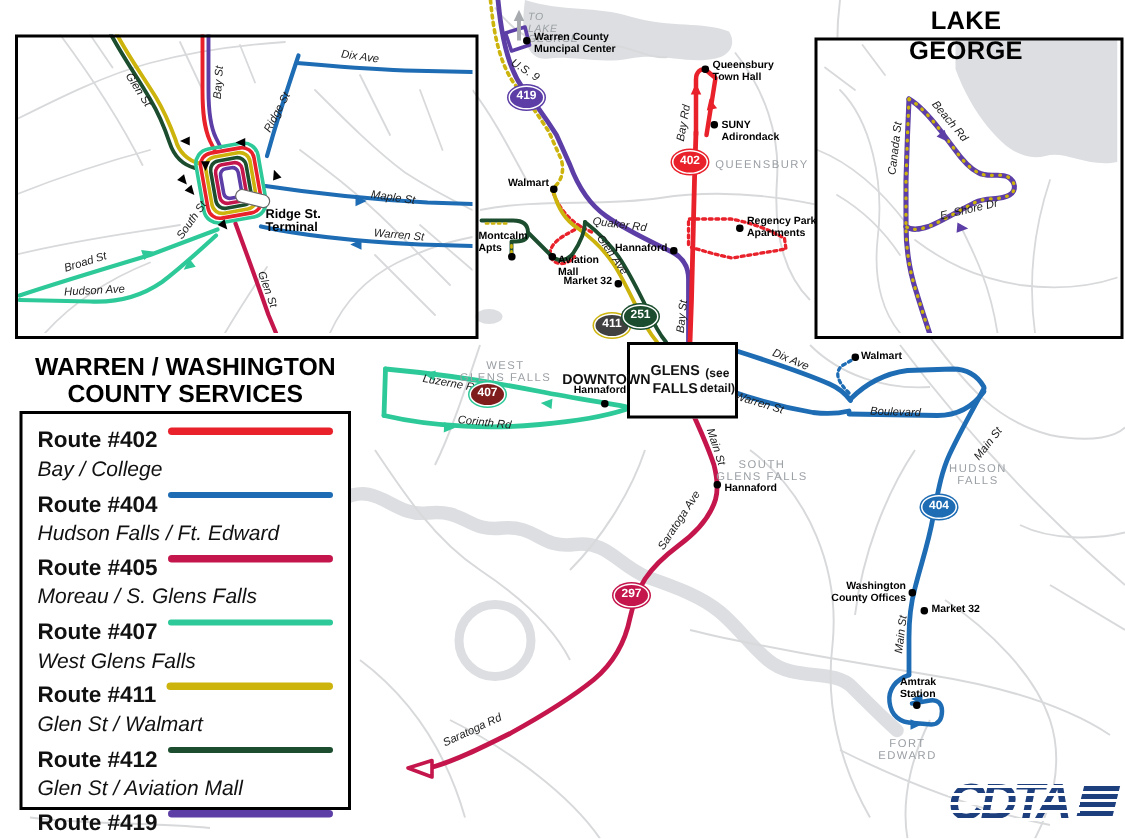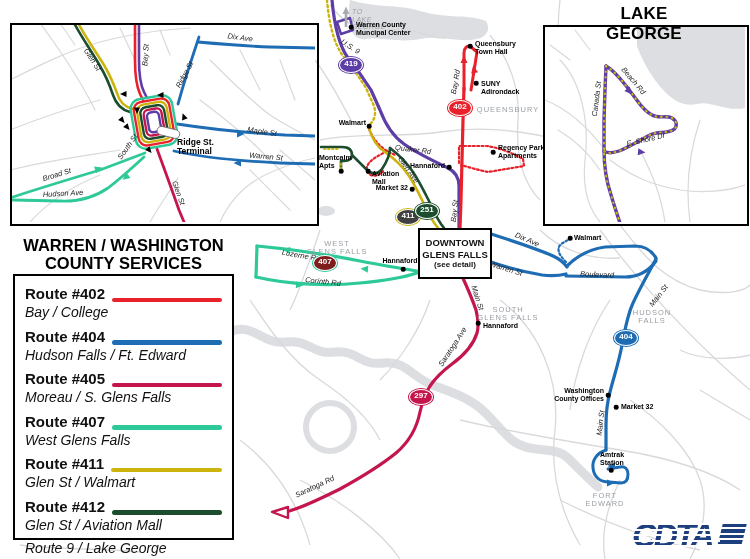--- a/index.html
+++ b/index.html
@@ -13,30 +13,30 @@
   .poi-lg{font-size:8.5px;font-weight:700;color:#000;line-height:1.05;}
   .tg{font-style:italic;font-size:7px;color:#9A9FA4;letter-spacing:.5px;}
   .dot{position:absolute;width:4.6px;height:4.6px;background:#000;border-radius:50%;transform:translate(-50%,-50%);}
   .badge{position:absolute;width:22px;height:14px;border-radius:50%;border:1px solid #fff;
          color:#fff;font-size:8px;font-weight:700;text-align:center;line-height:12px;
          transform:translate(-50%,-50%);}
   .inset-border{position:absolute;border:2px solid #000;background:transparent;}
   .map-title{position:absolute;font-weight:700;font-size:17px;color:#000;transform:translate(-50%,0);
              white-space:pre-line;text-align:center;letter-spacing:.2px;}
   #downtown-box{position:absolute;left:418px;top:228px;width:70px;height:47px;background:#fff;
-                border:2.5px solid #000;display:flex;flex-direction:column;align-items:center;
-                justify-content:center;text-align:center;line-height:1.2;}
+                border:2.5px solid #000;display:flex;flex-direction:row;align-items:center;
+                justify-content:flex-end;text-align:center;line-height:1.2;}
   #downtown-box .b1{font-weight:700;font-size:9.5px;}
   #downtown-box .b3{font-weight:700;font-size:8px;}
   #legend{position:absolute;left:13px;top:274px;width:221px;height:266px;background:#fff;
           border:2px solid #000;box-sizing:border-box;padding:9px 10px 0 10px;}
   #legend-title{position:absolute;left:13px;top:236px;width:221px;text-align:center;font-weight:700;
                 font-size:16.5px;line-height:1.1;white-space:pre-line;color:#000;}
   .leg-entry{margin-bottom:7.5px;}
-  .leg-head{display:flex;align-items:flex-end;gap:7px;}
+  .leg-head{display:flex;align-items:flex-start;gap:7px;}
   .leg-name{font-weight:700;font-size:15px;white-space:nowrap;}
   .leg-swatch{flex:1;height:4.5px;border-radius:3px;}
   .leg-desc{font-style:italic;font-size:14px;margin-top:2px;}
   #logo{position:absolute;left:632px;top:516px;width:116px;height:38px;}
   #logo .word{position:absolute;left:0;top:0;font-weight:700;font-style:italic;font-size:34px;
               letter-spacing:-3px;line-height:38px;}
   #logo .stripes{position:absolute;left:0;top:4px;width:88px;height:30px;
                  background:repeating-linear-gradient(to bottom, transparent 0 3.5px, #fff 3.5px 5.5px);}
   #logo .block{position:absolute;left:88px;top:8px;width:24px;height:22px;transform:skewX(-14deg);
                background:repeating-linear-gradient(to bottom, currentColor 0 3.2px, #fff 3.2px 5.5px);}
@@ -271,20 +271,24 @@
           <div class="leg-desc">Glen St / Walmart</div>
         </div>
         <div class="leg-entry">
           <div class="leg-head">
             <span class="leg-name">Route #412</span>
             <span class="leg-swatch" style="background: rgb(27, 77, 46);"></span>
           </div>
           <div class="leg-desc">Glen St / Aviation Mall</div>
         </div>
         <div class="leg-entry">
+          <div class="leg-head">
+            <span class="leg-name">Route #419</span>
+            <span class="leg-swatch" style="background: rgb(92, 62, 166);"></span>
+          </div>
           <div class="leg-desc">Route 9 / Lake George</div>
         </div>
       </div>
 </div>
 
 <div id="overlay">
       <div class="lbl st" style="left: 92px; top: 60px; transform: translate(-50%, -50%) rotate(57deg);">Glen St</div>
       <div class="lbl st" style="left: 146px; top: 55px; transform: translate(-50%, -50%) rotate(-86deg);">Bay St</div>
       <div class="lbl st" style="left: 185px; top: 75px; transform: translate(-50%, -50%) rotate(-62deg);">Ridge St</div>
       <div class="lbl st" style="left: 240px; top: 38px; transform: translate(-50%, -50%) rotate(8deg);">Dix Ave</div>

